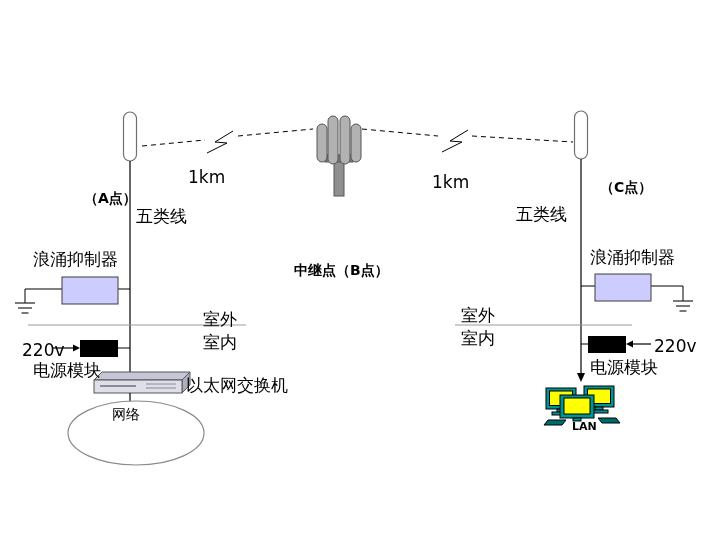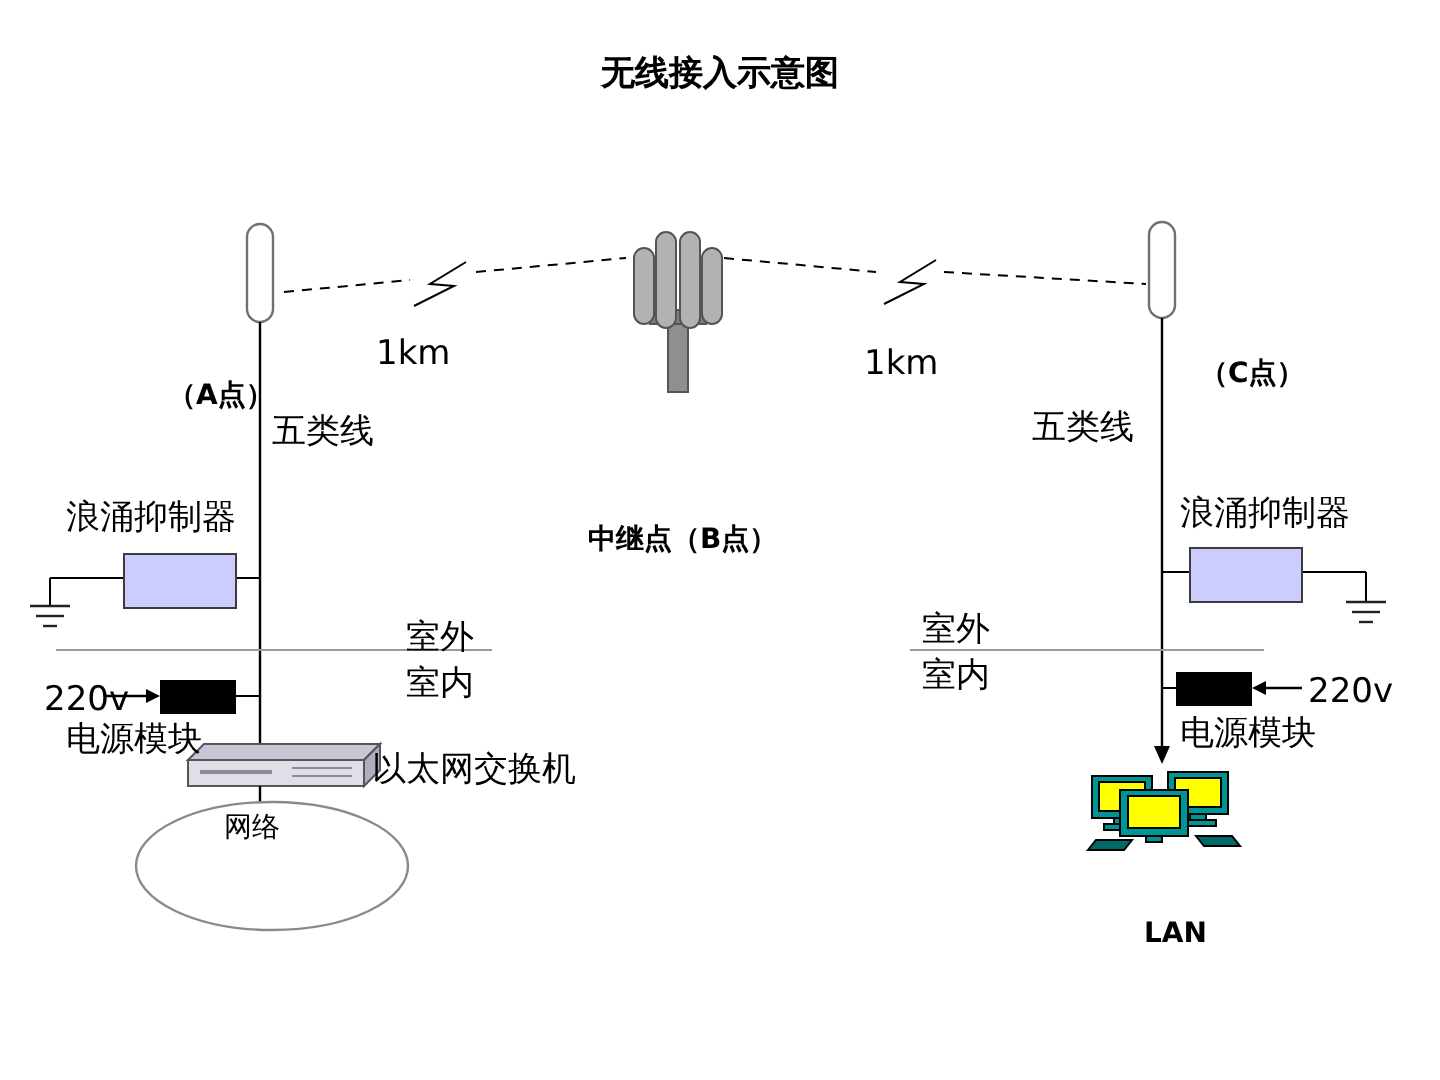--- a/index.html
+++ b/index.html
@@ -18,21 +18,21 @@
     white-space:nowrap;
     line-height:1.15;
   }
   .bold{font-weight:bold;}
   .title{
     position:absolute;
     top:25px;left:0;width:100%;
     text-align:center;
     font-size:17px;font-weight:bold;color:#000;
   }
-  .small{font-size:14px;margin-top:38px;}
+  .small{font-size:11px;}
   .mid{font-size:14px;}
 </style>
 </head>
 <body>
 
 <div id="canvas">
 
   <svg id="diagram-svg" width="720" height="540" viewBox="0 0 720 540">
 
     <g stroke="#000" stroke-width="1" fill="none">
@@ -141,21 +141,20 @@
         <rect x="560" y="395" width="34" height="23" fill="#009595"></rect>
         <rect x="564" y="398" width="26" height="16" fill="#ffff00"></rect>
         <rect x="573" y="418" width="8" height="3" fill="#009595"></rect>
       </g>
 
       <polygon points="548,420 566,420 562,425 544,425" fill="#006a6a"></polygon>
       <polygon points="598,418 616,418 620,423 602,423" fill="#006a6a"></polygon>
     </g>
   </svg>
 
-  <div class="title">无线接入示意图</div>
 
   <div class="lbl bold mid" style="left:52px;top:190px;margin-left:32px;">（A点）</div>
   <div class="lbl bold mid" style="left:600px;top:179px;text-align:right;">（C点）</div>
   <div class="lbl bold mid" style="left:294px;top:262px;">中继点（B点）</div>
 
   <div class="lbl" style="left:188px;top:168px;">1km</div>
   <div class="lbl" style="left:432px;top:173px;">1km</div>
 
   <div class="lbl" style="left:136px;top:207px;">五类线</div>
   <div class="lbl" style="left:516px;top:205px;">五类线</div>

